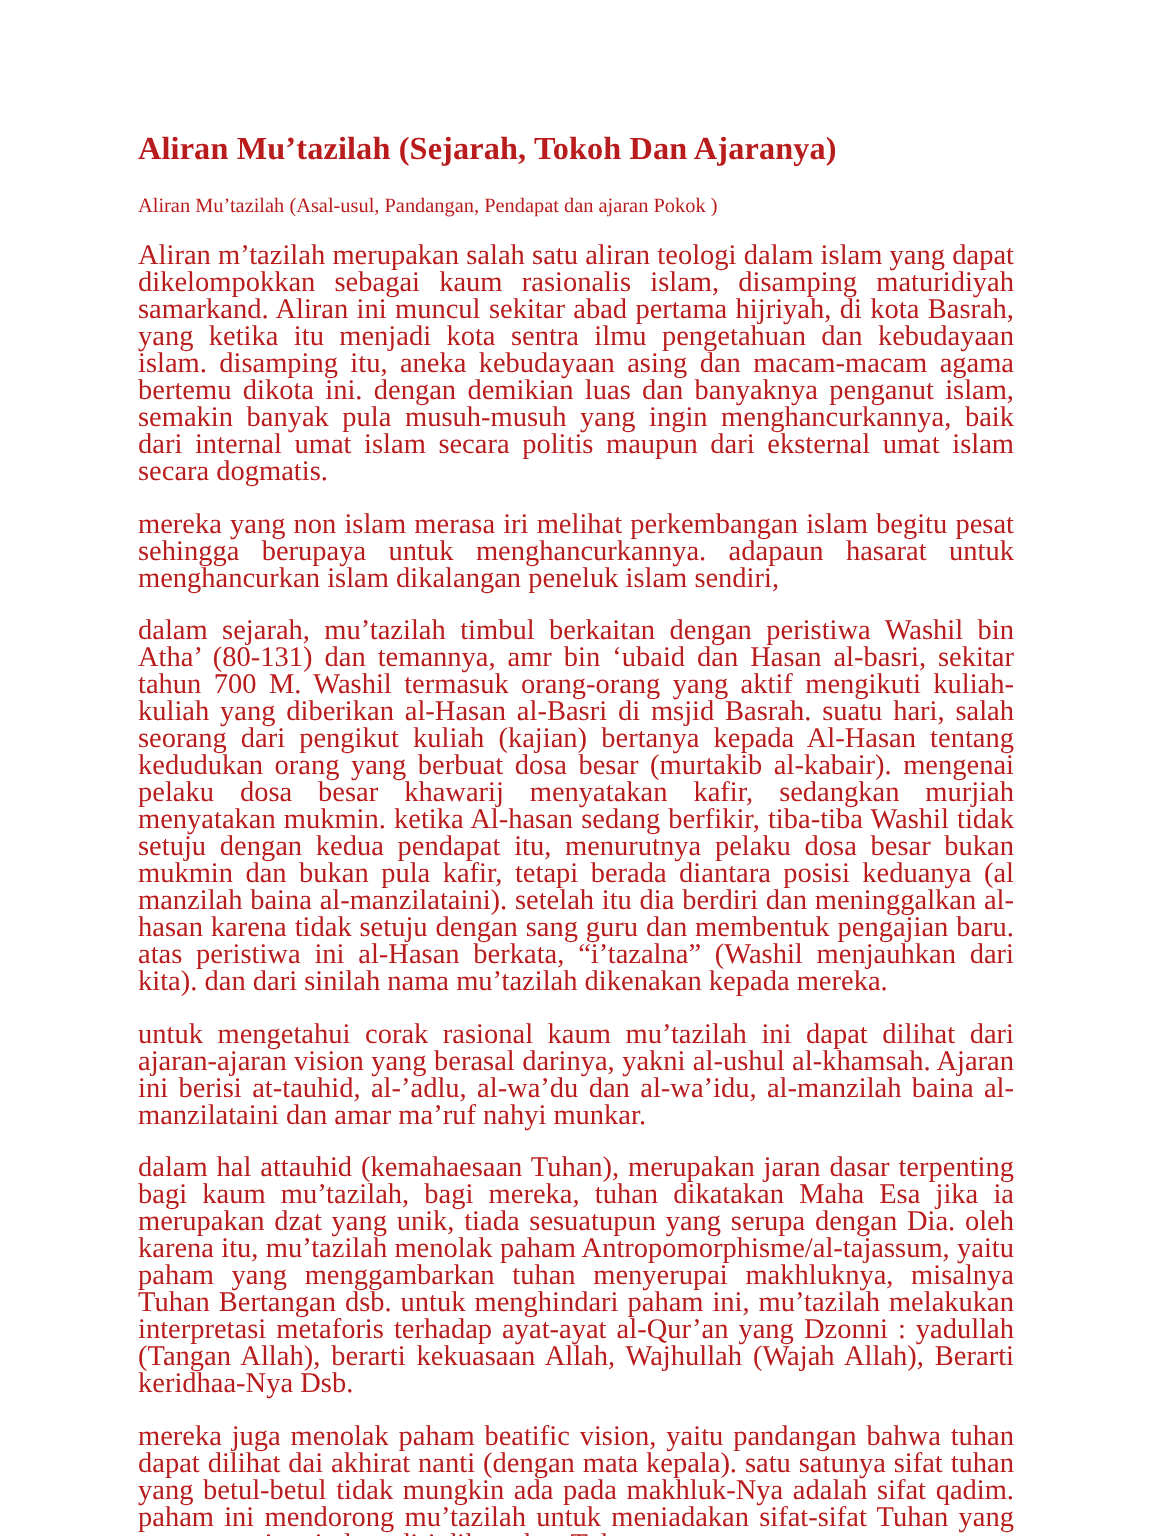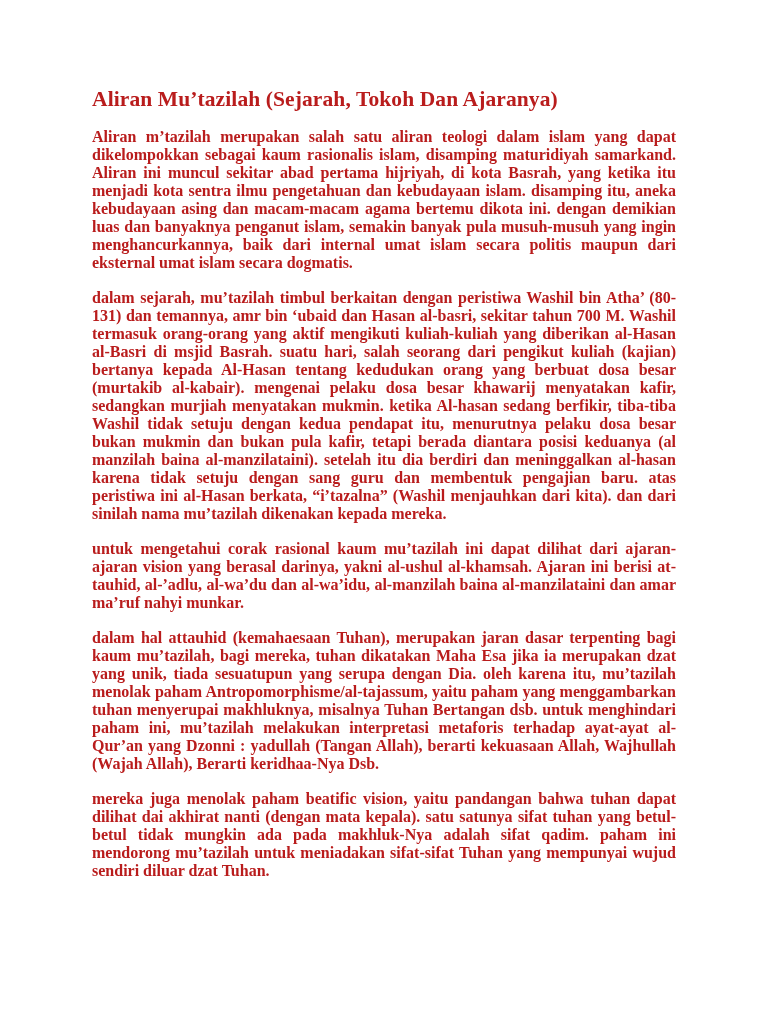--- a/index.html
+++ b/index.html
@@ -29,30 +29,31 @@
     letter-spacing: 0.1px;
   }
   .line {
     font-size: 13.6px;
     line-height: 18px;
     margin: 0;
   }
   .subtitle { margin-bottom: 16px; }
   .heading2 { margin-bottom: 14px; }
   .para {
-    font-size: 16px;
+    font-size: 19px;
     line-height: 18px;
     text-align: justify;
     margin: 0 0 17px 0;
-    font-weight: bold;
   }
 </style>
 </head>
 <body>
 
 <div class="page">
   <h1 class="title">Aliran Mu’tazilah (Sejarah, Tokoh Dan Ajaranya)</h1>
+  <p class="line subtitle">Aliran Mu’tazilah (Asal-usul, Pandangan, Pendapat dan ajaran Pokok )</p>
   <p class="para">Aliran m’tazilah merupakan salah satu aliran teologi dalam islam yang dapat dikelompokkan sebagai kaum rasionalis islam, disamping maturidiyah samarkand. Aliran ini muncul sekitar abad pertama hijriyah, di kota Basrah, yang ketika itu menjadi kota sentra ilmu pengetahuan dan kebudayaan islam. disamping itu, aneka kebudayaan asing dan macam-macam agama bertemu dikota ini. dengan demikian luas dan banyaknya penganut islam, semakin banyak pula musuh-musuh yang ingin menghancurkannya, baik dari internal umat islam secara politis maupun dari eksternal umat islam secara dogmatis.</p>
+  <p class="para">mereka yang non islam merasa iri melihat perkembangan islam begitu pesat sehingga berupaya untuk menghancurkannya. adapaun hasarat untuk menghancurkan islam dikalangan peneluk islam sendiri,</p>
   <p class="para">dalam sejarah, mu’tazilah timbul berkaitan dengan peristiwa Washil bin Atha’ (80-131) dan temannya, amr bin ‘ubaid dan Hasan al-basri, sekitar tahun 700 M. Washil termasuk orang-orang yang aktif mengikuti kuliah-kuliah yang diberikan al-Hasan al-Basri di msjid Basrah. suatu hari, salah seorang dari pengikut kuliah (kajian) bertanya kepada Al-Hasan tentang kedudukan orang yang berbuat dosa besar (murtakib al-kabair). mengenai pelaku dosa besar khawarij menyatakan kafir, sedangkan murjiah menyatakan mukmin. ketika Al-hasan sedang berfikir, tiba-tiba Washil tidak setuju dengan kedua pendapat itu, menurutnya pelaku dosa besar bukan mukmin dan bukan pula kafir, tetapi berada diantara posisi keduanya (al manzilah baina al-manzilataini). setelah itu dia berdiri dan meninggalkan al-hasan karena tidak setuju dengan sang guru dan membentuk pengajian baru. atas peristiwa ini al-Hasan berkata, “i’tazalna” (Washil menjauhkan dari kita). dan dari sinilah nama mu’tazilah dikenakan kepada mereka.</p>
   <p class="para">untuk mengetahui corak rasional kaum mu’tazilah ini dapat dilihat dari ajaran-ajaran vision yang berasal darinya, yakni al-ushul al-khamsah. Ajaran ini berisi at-tauhid, al-’adlu, al-wa’du dan al-wa’idu, al-manzilah baina al-manzilataini dan amar ma’ruf nahyi munkar.</p>
   <p class="para">dalam hal attauhid (kemahaesaan Tuhan), merupakan jaran dasar terpenting bagi kaum mu’tazilah, bagi mereka, tuhan dikatakan Maha Esa jika ia merupakan dzat yang unik, tiada sesuatupun yang serupa dengan Dia. oleh karena itu, mu’tazilah menolak paham Antropomorphisme/al-tajassum, yaitu paham yang menggambarkan tuhan menyerupai makhluknya, misalnya Tuhan Bertangan dsb. untuk menghindari paham ini, mu’tazilah melakukan interpretasi metaforis terhadap ayat-ayat al-Qur’an yang Dzonni : yadullah (Tangan Allah), berarti kekuasaan Allah, Wajhullah (Wajah Allah), Berarti keridhaa-Nya Dsb.</p>
   <p class="para">mereka juga menolak paham beatific vision, yaitu pandangan bahwa tuhan dapat dilihat dai akhirat nanti (dengan mata kepala). satu satunya sifat tuhan yang betul-betul tidak mungkin ada pada makhluk-Nya adalah sifat qadim. paham ini mendorong mu’tazilah untuk meniadakan sifat-sifat Tuhan yang mempunyai wujud sendiri diluar dzat Tuhan.</p>
 </div>
 
 </body></html>

